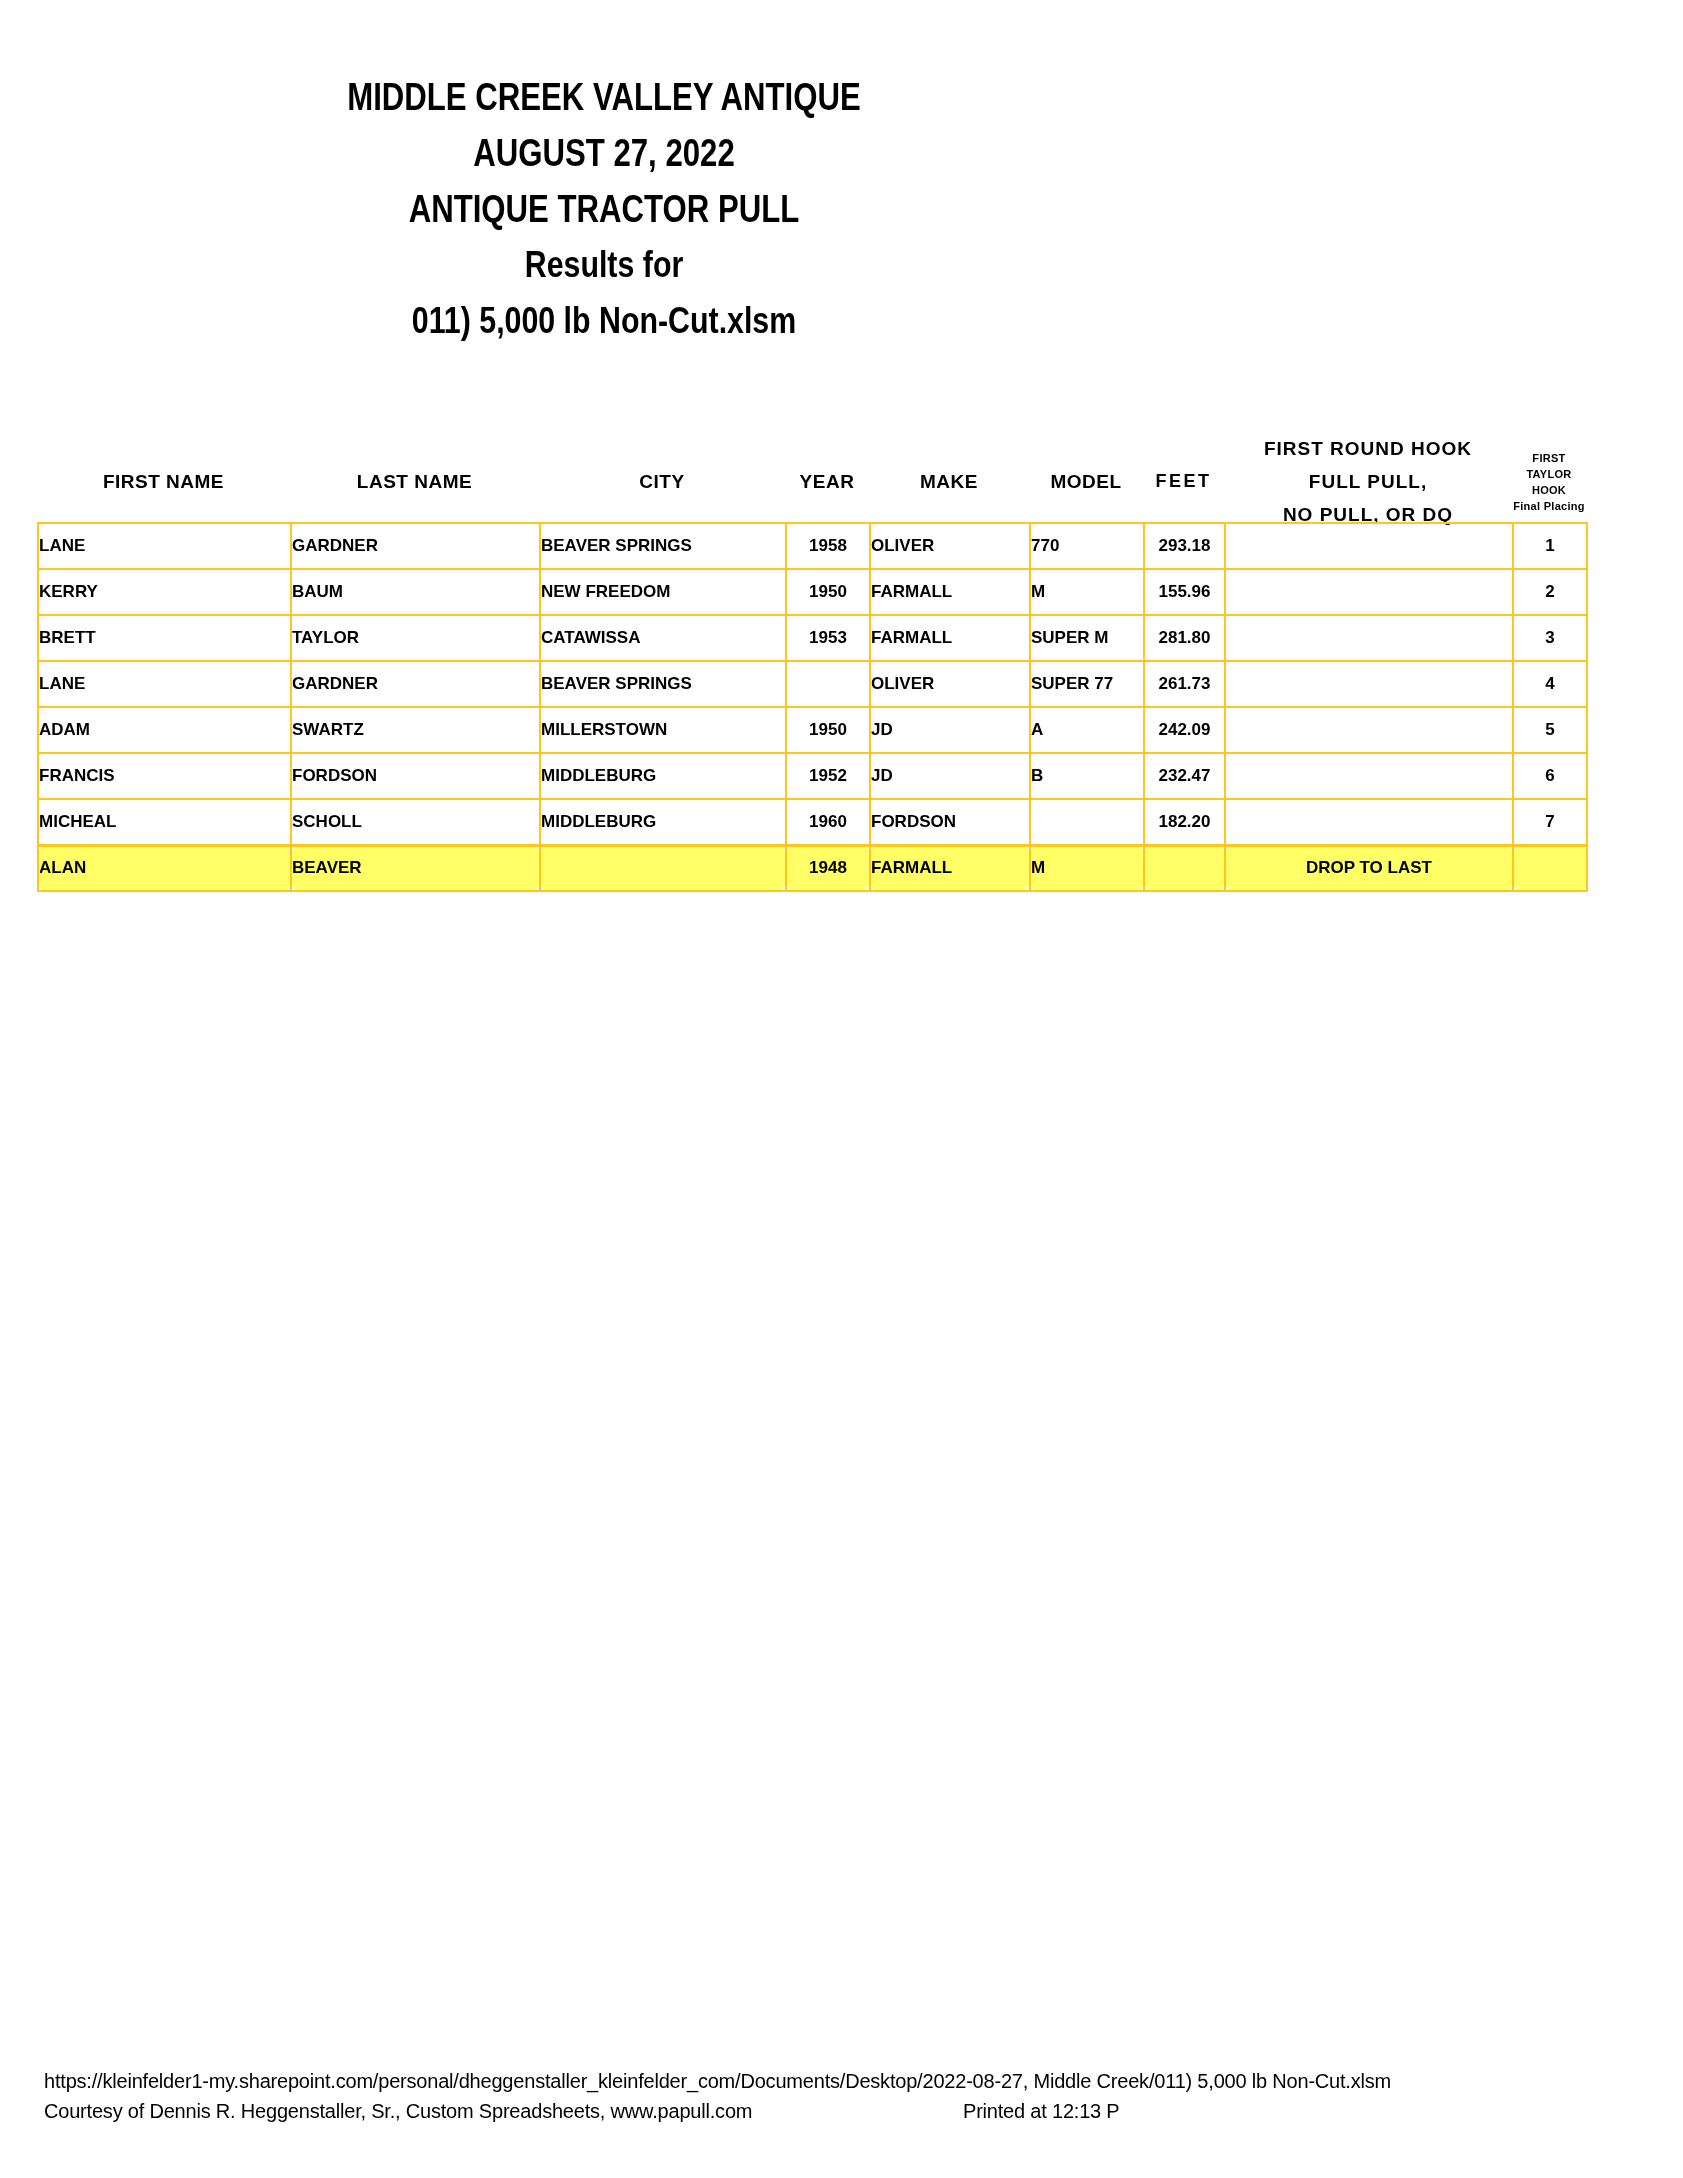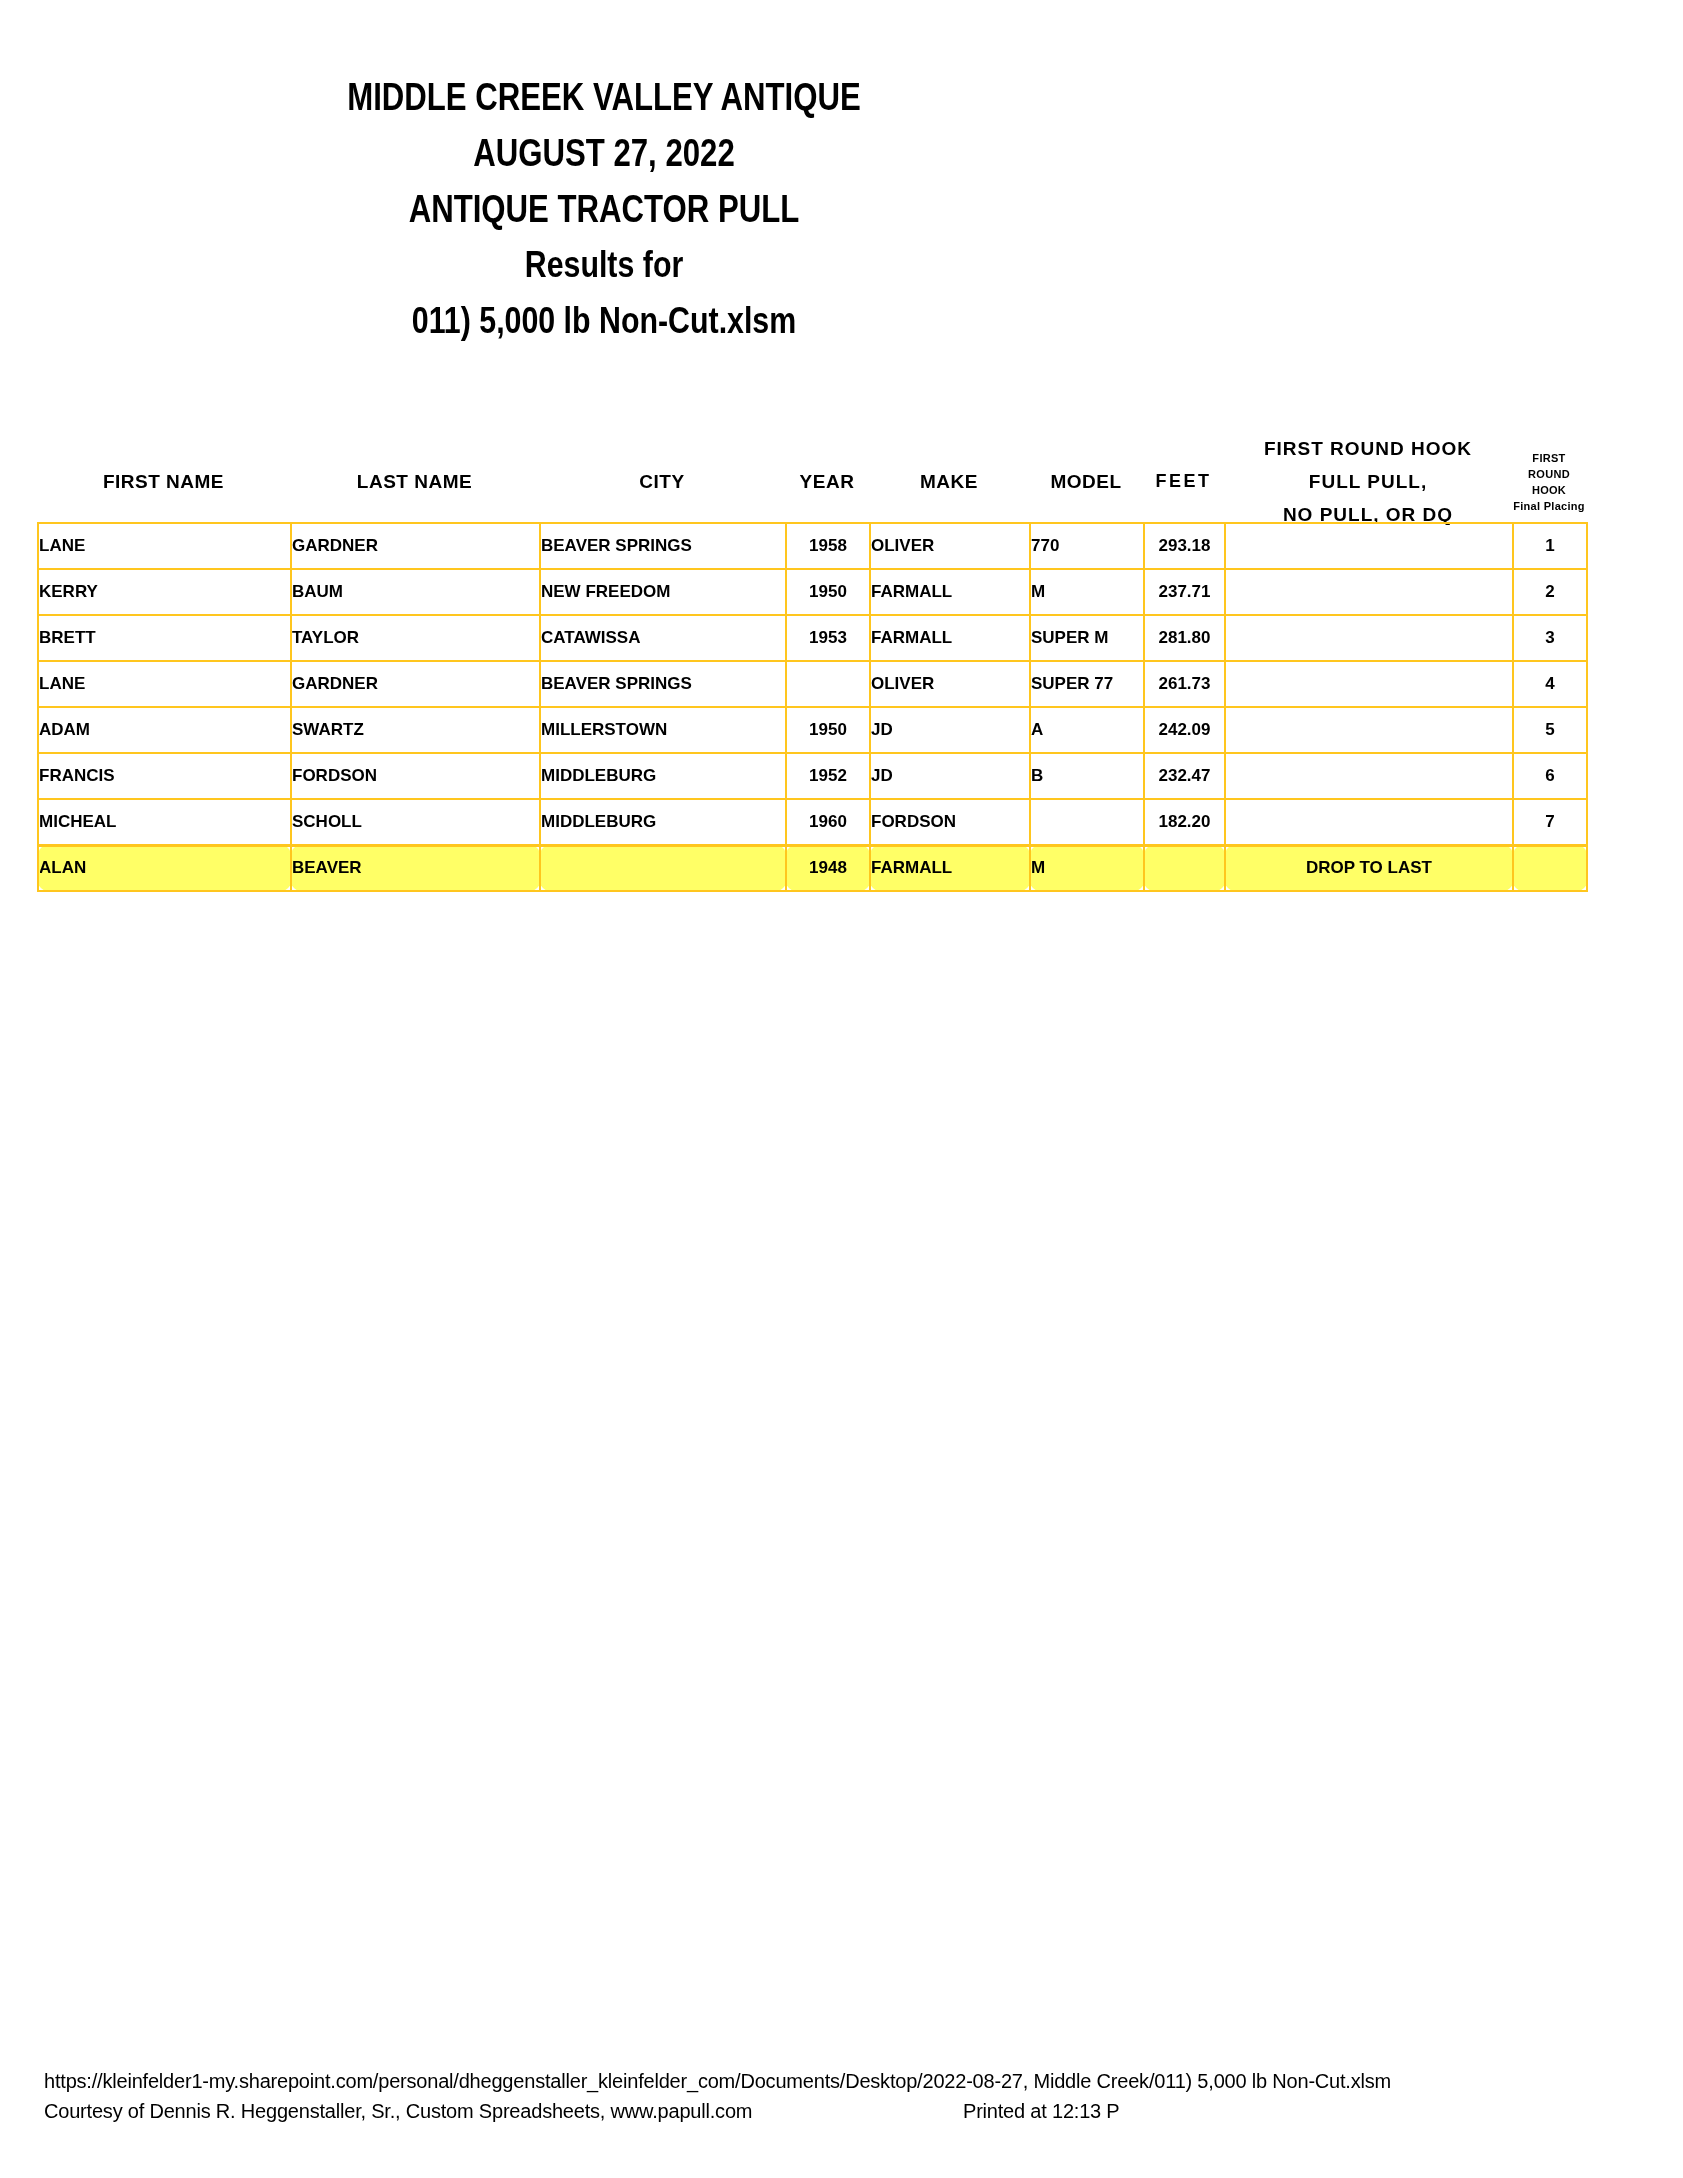--- a/index.html
+++ b/index.html
@@ -92,21 +92,21 @@
     <div class="hcell c0 h-std">FIRST NAME</div>
     <div class="hcell c1 h-std">LAST NAME</div>
     <div class="hcell c2 h-std">CITY</div>
     <div class="hcell c3 h-std">YEAR</div>
     <div class="hcell c4 h-std">MAKE</div>
     <div class="hcell c5 h-std">MODEL</div>
     <div class="hcell c6 h-feet">FEET</div>
     <div class="hcell c7 h-hook">FIRST ROUND HOOK
 FULL PULL,
 NO PULL, OR DQ</div>
-    <div class="hcell c8 h-placing">FIRST ROUND
+    <div class="hcell c8 h-placing">FIRST TAYLOR
 HOOK
 Final Placing</div>
   </div>
 
   <table class="results">
     <colgroup>
       <col style="width:253px">
         <col style="width:249px">
         <col style="width:246px">
       <col style="width:84px">
@@ -128,21 +128,21 @@
           <td class="a-center"></td>
           <td class="a-center">1</td>
         </tr>
         <tr>
           <td class="a-left">KERRY</td>
           <td class="a-left">BAUM</td>
           <td class="a-left">NEW FREEDOM</td>
           <td class="a-center">1950</td>
           <td class="a-left">FARMALL</td>
           <td class="a-left">M</td>
-          <td class="a-center">237.71</td>
+          <td class="a-center">155.96</td>
           <td class="a-center"></td>
           <td class="a-center">2</td>
         </tr>
         <tr>
           <td class="a-left">BRETT</td>
           <td class="a-left">TAYLOR</td>
           <td class="a-left">CATAWISSA</td>
           <td class="a-center">1953</td>
           <td class="a-left">FARMALL</td>
           <td class="a-left">SUPER M</td>

